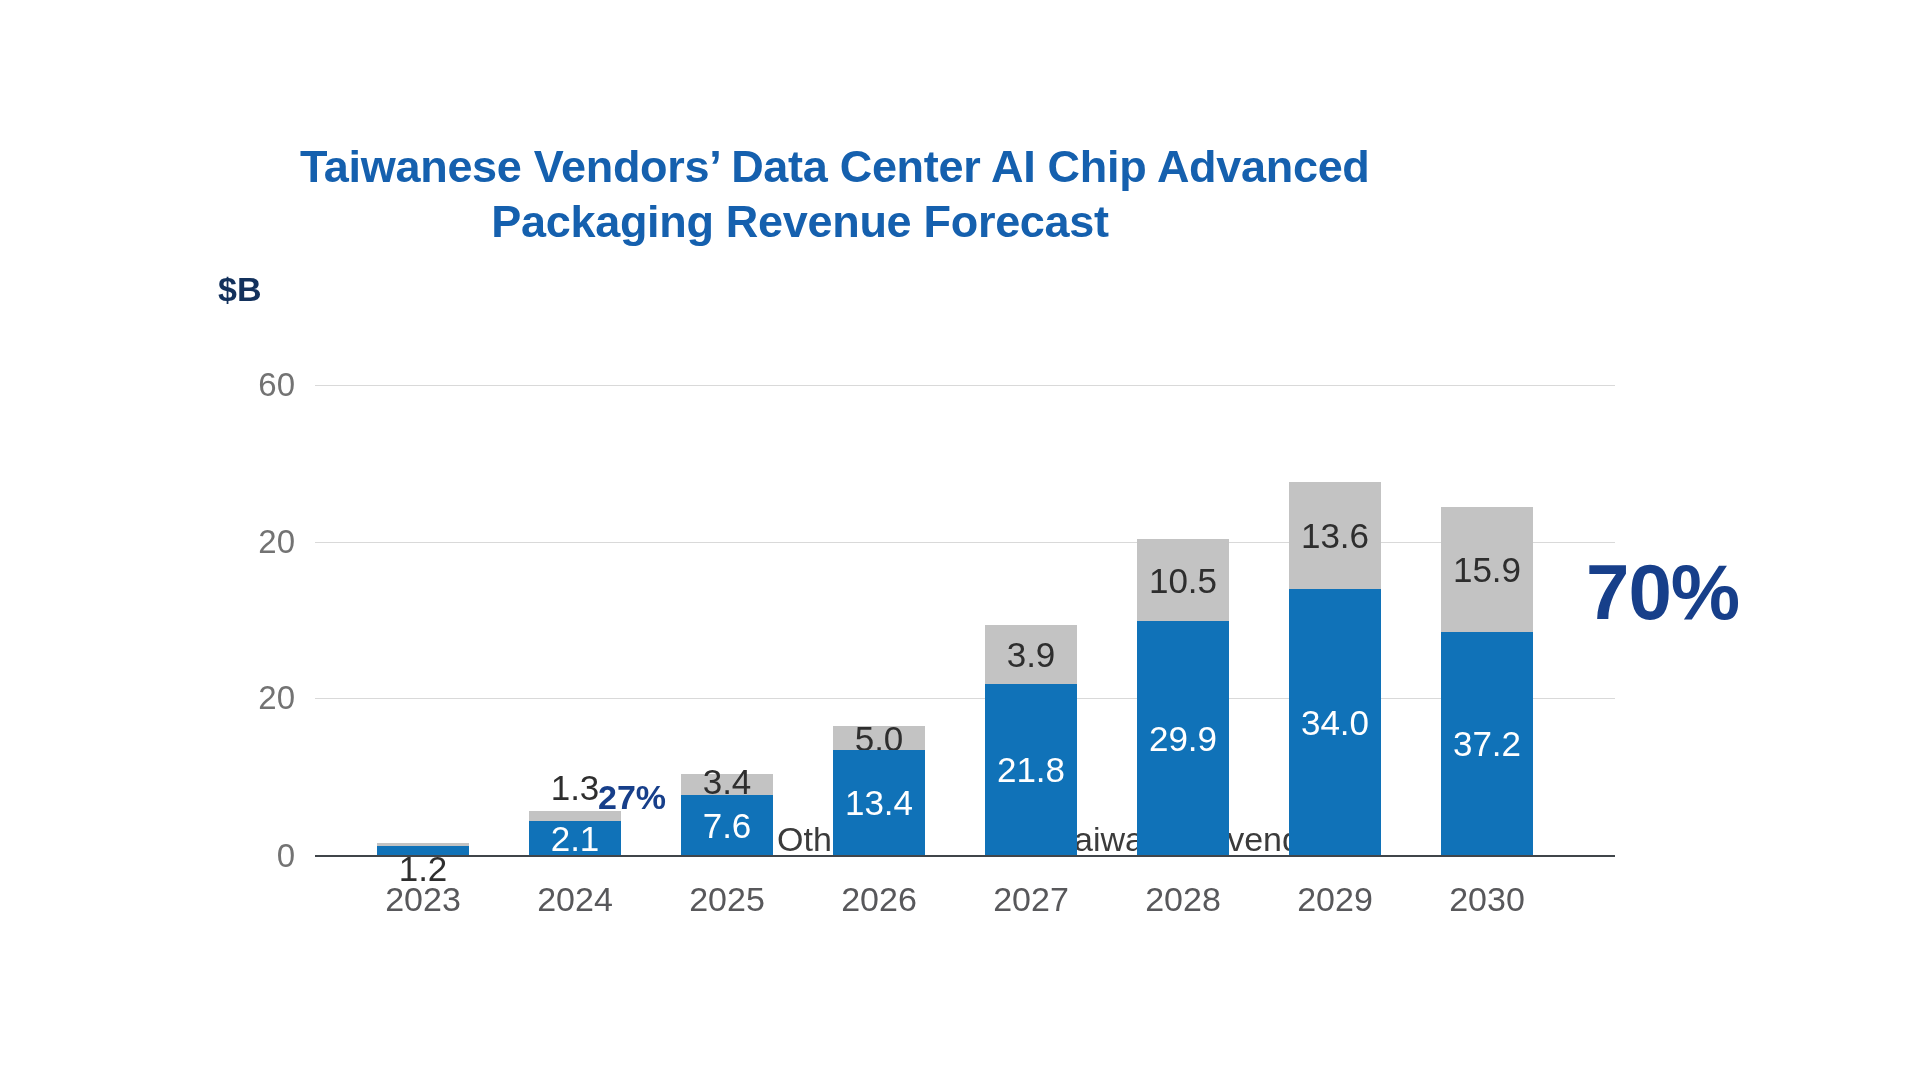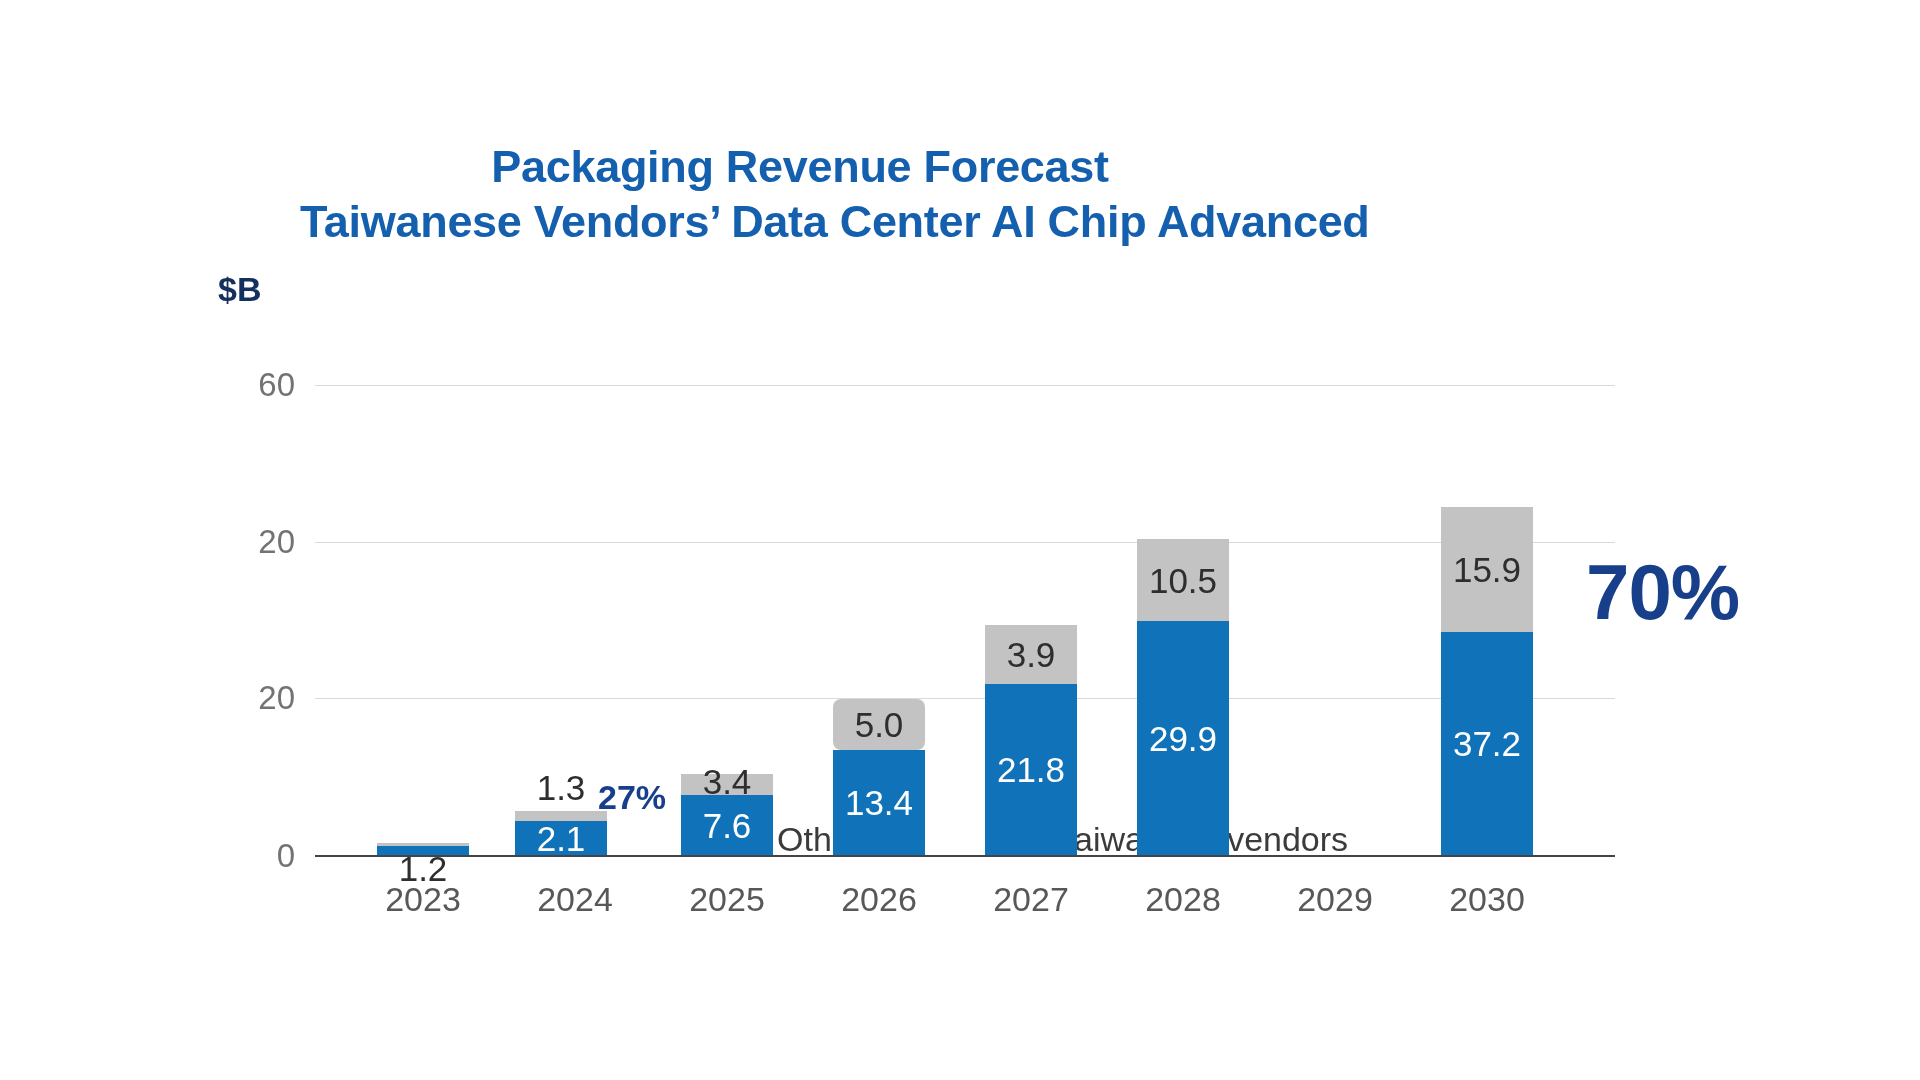--- a/index.html
+++ b/index.html
@@ -176,22 +176,22 @@
     white-space: nowrap;
     letter-spacing: -1px;
   }
 </style>
 </head>
 <body>
 
 <div id="slide">
 
   <div id="chart-title">
+    <span class="tline">Taiwanese Vendors’ Data Center AI Chip Advanced</span>
     <span class="tline">Packaging Revenue Forecast</span>
-    <span class="tline">Taiwanese Vendors’ Data Center AI Chip Advanced</span>
   </div>
 
   <div id="axis-unit">$B</div>
 
   <div id="plot">
 
     <div class="gridline" style="top:5px;"></div>
     <div class="gridline" style="top:162px;"></div>
     <div class="gridline" style="top:318px;"></div>
     <div id="baseline"></div>
@@ -212,40 +212,40 @@
       </div>
     </div>
 
     <div class="bar-group" style="left:62px;">
       <div class="seg seg-gray" style="height:3px;"></div>
       <div class="seg seg-blue" style="height:9px;">
         <span class="float-label float-below">1.2</span>
       </div>
     </div>
 
-    <div class="bar-group" style="left:200px;">
+    <div class="bar-group" style="left:214px;">
       <div class="seg seg-gray" style="height:10px;">
         <span class="float-label float-above">1.3</span>
       </div>
       <div class="seg seg-blue" style="height:34px;">
         <span class="seg-label">2.1</span>
       </div>
     </div>
 
     <div class="bar-group" style="left:366px;">
       <div class="seg seg-gray" style="height:21px;">
         <span class="float-label" style="bottom:-4px;">3.4</span>
       </div>
       <div class="seg seg-blue" style="height:60px;">
         <span class="seg-label">7.6</span>
       </div>
     </div>
 
     <div class="bar-group" style="left:518px;">
-      <div class="seg seg-gray" style="height:51px;border-radius:8px;">
+      <div class="seg seg-gray" style="height:24px;">
         <span class="seg-label">5.0</span>
       </div>
       <div class="seg seg-blue" style="height:105px;">
         <span class="seg-label">13.4</span>
       </div>
     </div>
 
     <div class="bar-group" style="left:670px;">
       <div class="seg seg-gray" style="height:59px;">
         <span class="seg-label">3.9</span>
@@ -257,20 +257,28 @@
 
     <div class="bar-group" style="left:822px;">
       <div class="seg seg-gray" style="height:82px;">
         <span class="seg-label">10.5</span>
       </div>
       <div class="seg seg-blue" style="height:234px;">
         <span class="seg-label">29.9</span>
       </div>
     </div>
 
+    <div class="bar-group" style="left:974px;">
+      <div class="seg seg-gray" style="height:107px;">
+        <span class="seg-label">13.6</span>
+      </div>
+      <div class="seg seg-blue" style="height:266px;">
+        <span class="seg-label">34.0</span>
+      </div>
+    </div>
 
     <div class="bar-group" style="left:1126px;">
       <div class="seg seg-gray" style="height:125px;">
         <span class="seg-label">15.9</span>
       </div>
       <div class="seg seg-blue" style="height:223px;">
         <span class="seg-label">37.2</span>
       </div>
     </div>
 

